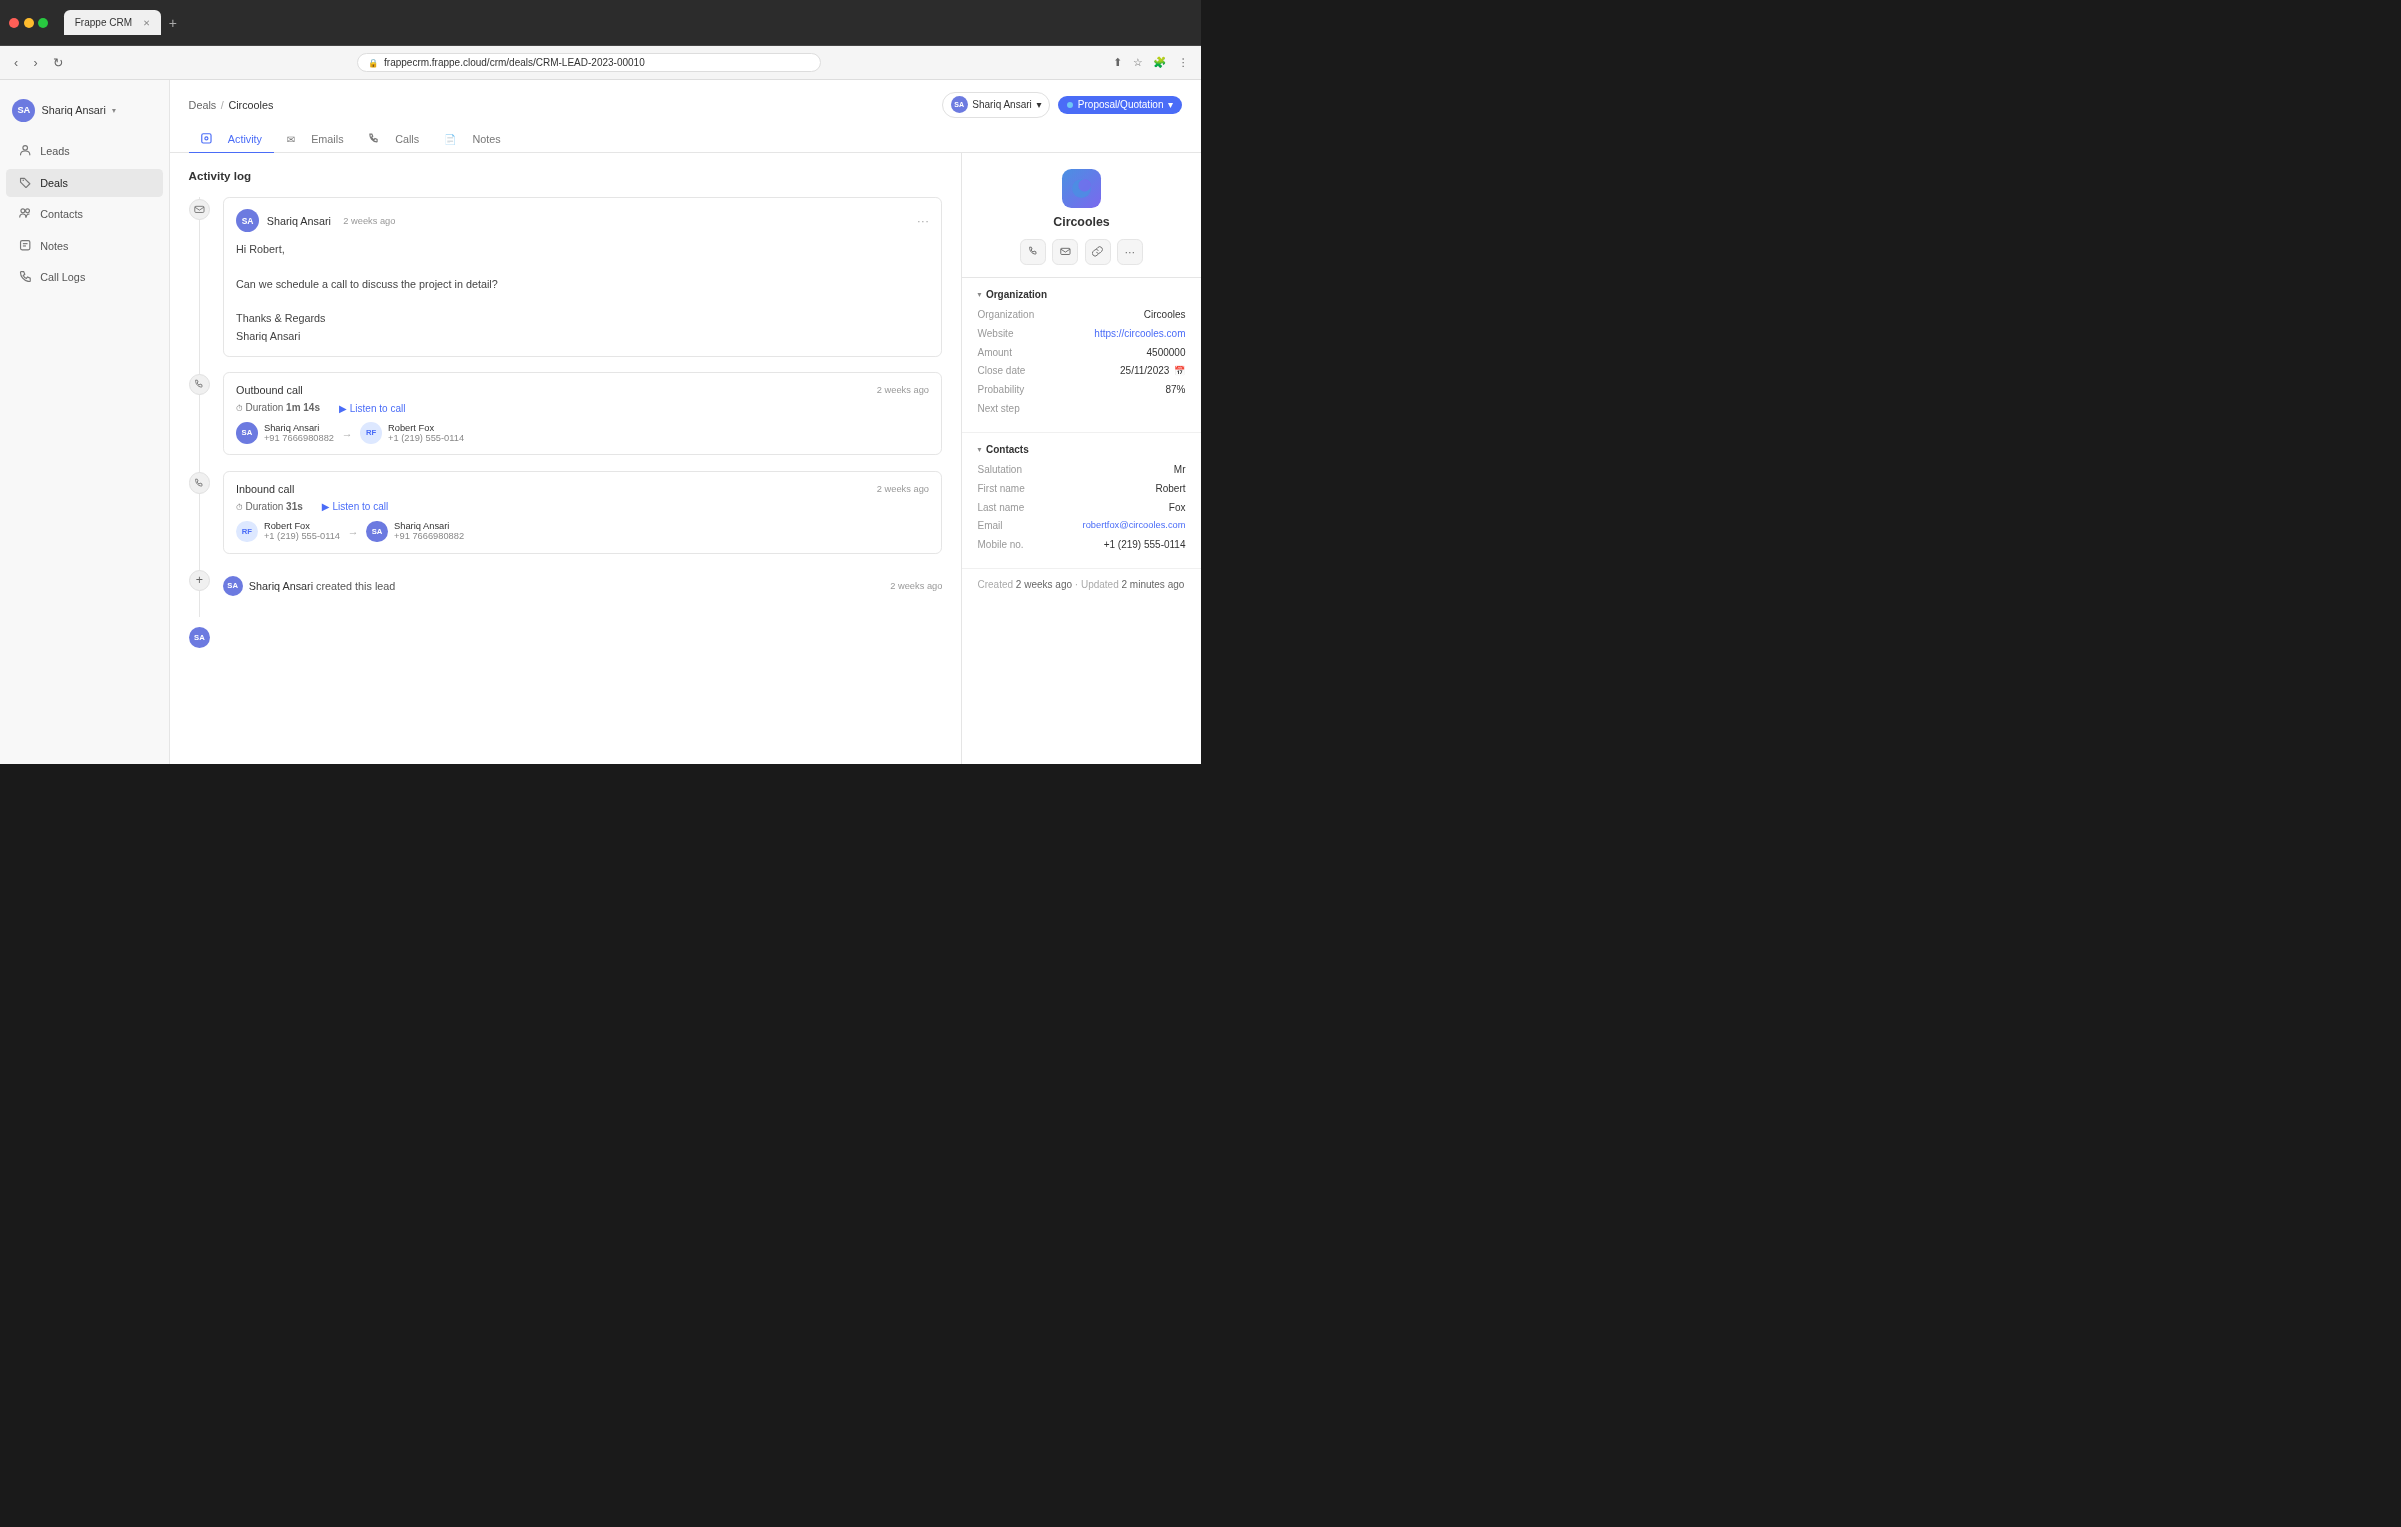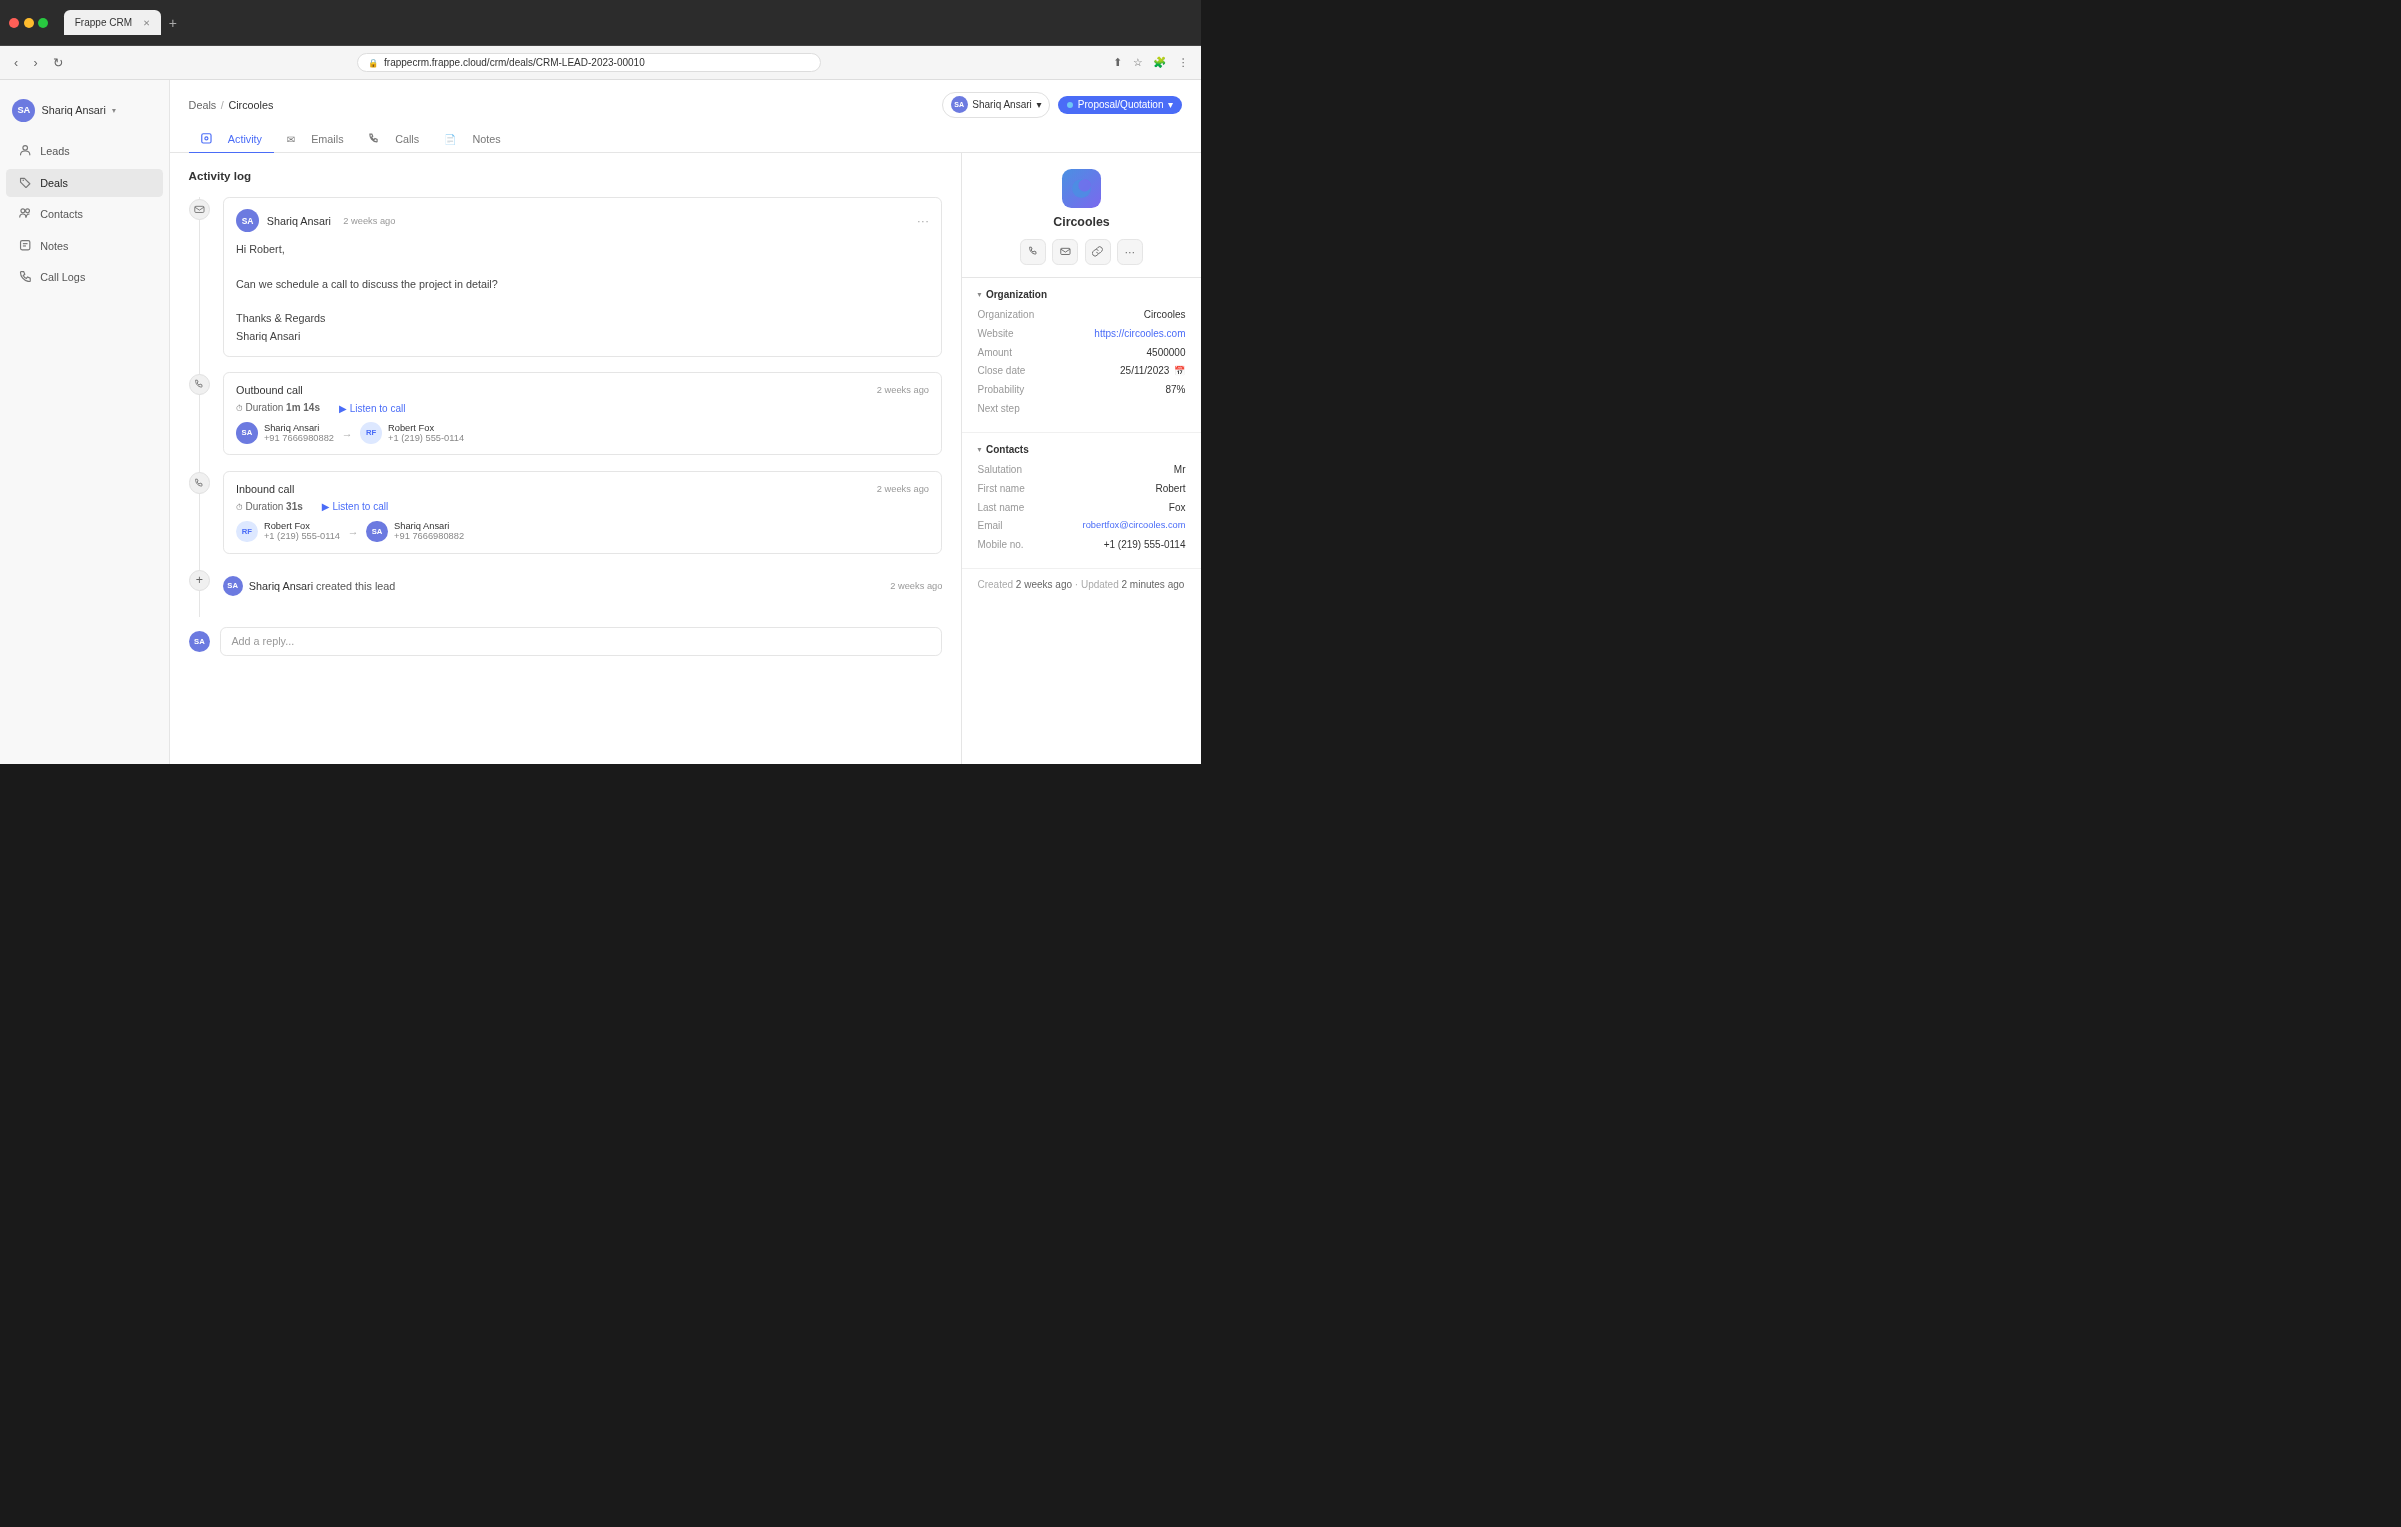--- a/index.html
+++ b/index.html
@@ -414,21 +414,20 @@
                 </span>
               </div>
               <span class="created-time">2 weeks ago</span>
             </div>
           </div>
 
         </div>
 
         <div class="add-reply-container">
           <div class="reply-avatar">SA</div>
-          <div class="reply-input">Add a reply...</div>
         </div>
 
       </div>
 
       <div class="right-panel">
 
         <div class="company-header">
           <div class="company-logo">
             <svg width="25" height="25" viewBox="0 0 32 32">
                 <circle cx="16" cy="16" r="12" fill="#4a90e2" opacity="0.8"></circle>

